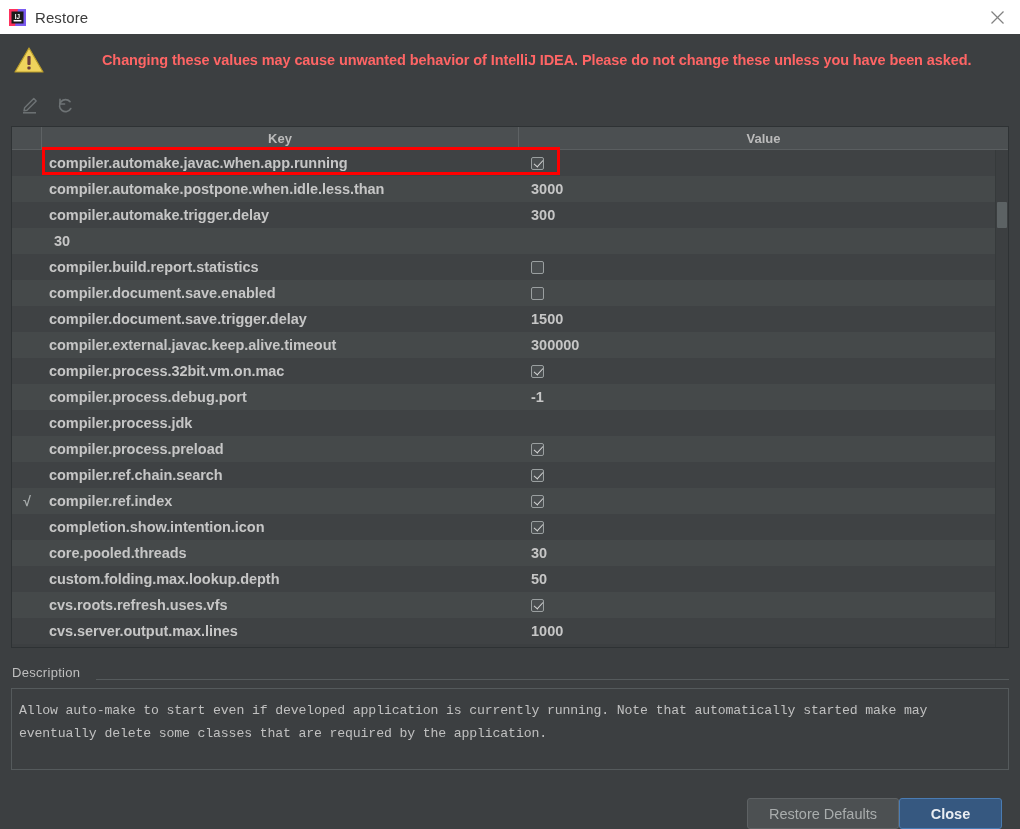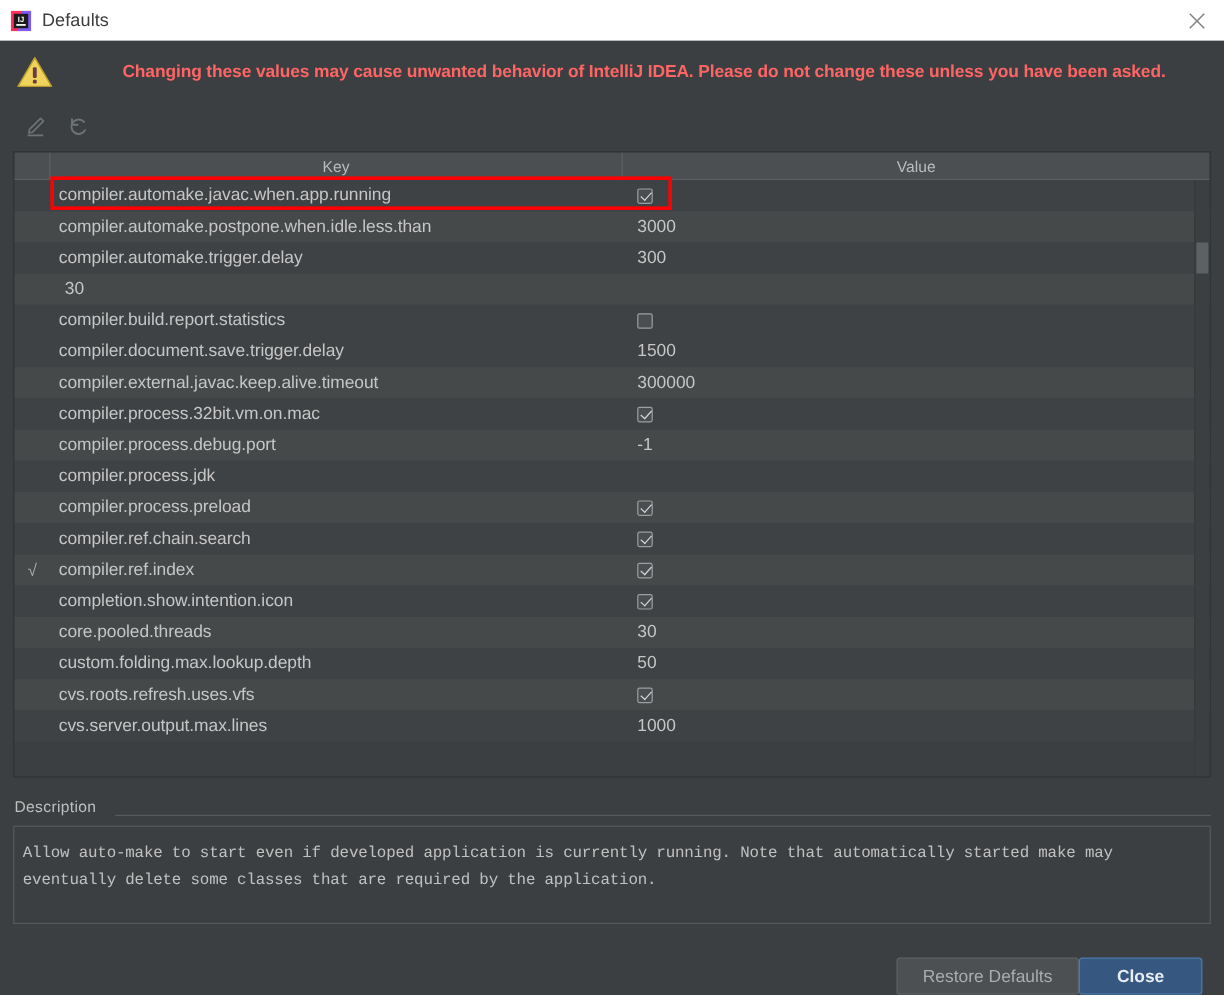--- a/index.html
+++ b/index.html
@@ -51,20 +51,21 @@
     width: 30px; height: 28px; margin-left: 14px; display: flex;
     align-items: center; justify-content: center; flex: none;
   }
   .tb-btn + .tb-btn { margin-left: 6px; }
 
   
   .table-wrap {
     position: absolute; left: 11px; top: 126px; width: 998px; height: 522px;
     background: #3c3f41; border: 1px solid #2e3234; box-sizing: border-box;
     overflow: hidden;
+    font-weight: bold;
   }
   .thead {
     display: flex; height: 23px; background: #4b4f51;
     border-bottom: 1px solid #5a5e60; box-sizing: border-box;
   }
   .th {
     font-size: 13px; color: #bbbbbb; display: flex; align-items: center;
     justify-content: center; box-sizing: border-box;
   }
   .th-check { width: 30px; border-right: 1px solid #5e6264; }
@@ -164,21 +165,21 @@
     <span class="titlebar-icon">
       <svg width="17" height="17" viewBox="0 0 17 17">
         <rect x="0" y="0" width="17" height="17" fill="#f97a12"></rect>
         <path d="M0 0 L17 0 L17 8 L8 17 L0 17 Z" fill="#fe315d"></path>
         <path d="M9 0 L17 0 L17 17 L6 17 Z" fill="#7b5bf0"></path>
         <rect x="2.5" y="2.5" width="12" height="12" fill="#1b1b1b"></rect>
         <text x="8.5" y="9.6" font-family="'Liberation Sans',sans-serif" font-size="6.3" font-weight="bold" fill="#ffffff" text-anchor="middle">IJ</text>
         <rect x="4.6" y="11" width="7.8" height="1.5" fill="#ffffff"></rect>
       </svg>
     </span>
-    <span class="titlebar-title">Defaults</span>
+    <span class="titlebar-title">Restore</span>
     <span class="titlebar-spacer"></span>
     <span class="close-x">
       <svg width="15" height="15" viewBox="0 0 15 15">
         <line x1="1.5" y1="1.5" x2="13.5" y2="13.5" stroke="#828282" stroke-width="1.3"></line>
         <line x1="13.5" y1="1.5" x2="1.5" y2="13.5" stroke="#828282" stroke-width="1.3"></line>
       </svg>
     </span>
   </div>
 
   <div class="banner">
@@ -235,20 +236,27 @@
           <div class="cell-check"></div>
           <div class="cell-value">30</div>
         </div>
         <div class="trow even">
           <div class="cell-check"></div>
           <div class="cell-key">compiler.build.report.statistics</div>
           <div class="cell-value">
             <span class="chk"></span>
           </div>
         </div>
+        <div class="trow odd">
+          <div class="cell-check"></div>
+          <div class="cell-key">compiler.document.save.enabled</div>
+          <div class="cell-value">
+            <span class="chk"></span>
+          </div>
+        </div>
         <div class="trow even">
           <div class="cell-check"></div>
           <div class="cell-key">compiler.document.save.trigger.delay</div>
           <div class="cell-value">1500</div>
         </div>
         <div class="trow odd">
           <div class="cell-check"></div>
           <div class="cell-key">compiler.external.javac.keep.alive.timeout</div>
           <div class="cell-value">300000</div>
         </div>

